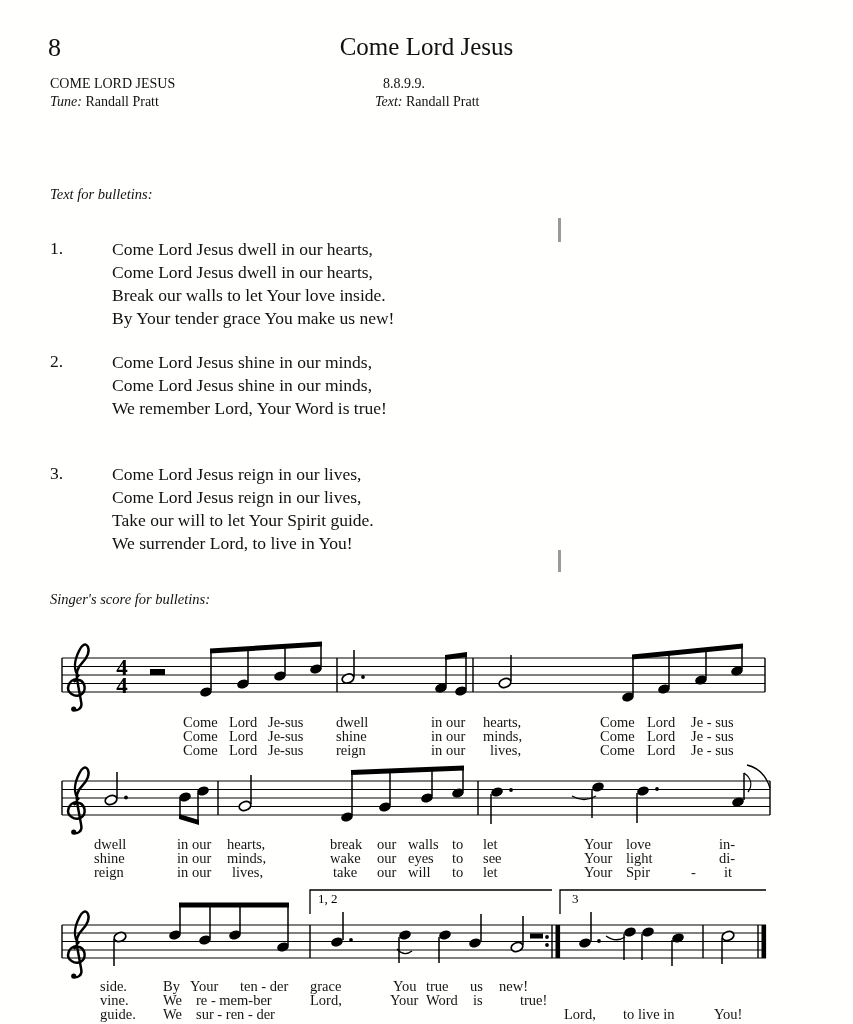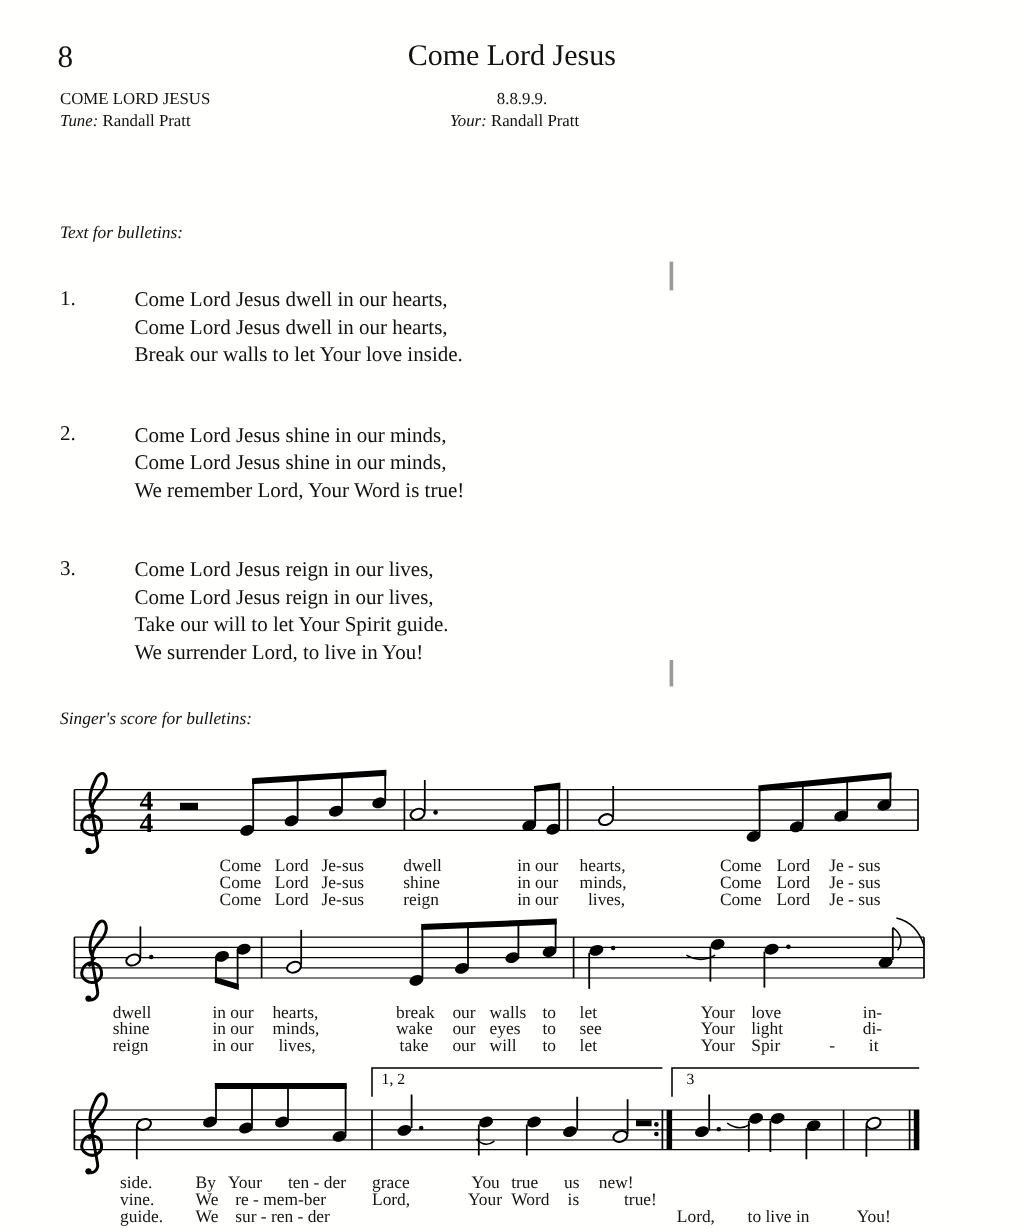--- a/index.html
+++ b/index.html
@@ -3,21 +3,21 @@
 <meta charset="utf-8">
 <style>
   html,body{margin:0;padding:0;background:#ffffff;}
   .page{position:relative;width:853px;height:1024px;background:#fffffe;overflow:hidden;
         font-family:"Liberation Serif", serif;color:#111;}
   .abs{position:absolute;}
   .it{font-style:italic;}
   .hymn-number{left:48px;top:33px;font-size:26px;}
   .title{left:0;top:33px;width:853px;text-align:center;font-size:25px;}
   .tune-name{left:50px;top:76px;font-size:14px;}
-  .meter{left:414px;top:76px;font-size:14px;}
+  .meter{left:383px;top:76px;font-size:14px;}
   .credit-line{top:94px;font-size:14px;}
   .desc{left:50px;top:122px;width:742px;font-size:14.5px;line-height:19px;}
   .section-label{font-size:14.5px;font-style:italic;}
   .verse-num{position:absolute;left:50px;font-size:17.5px;}
   .verse-lines{position:absolute;left:100px;font-size:17.5px;line-height:23px;margin-left:12px;}
   .lyr{position:absolute;font-size:14.5px;white-space:pre;color:#141414;}
   .mark{position:absolute;width:3px;background:#9a9a9a;}
   svg{position:absolute;overflow:visible;}
   .sline{stroke:#000;stroke-width:1;}
   .bline{stroke:#000;stroke-width:1.4;}
@@ -37,35 +37,36 @@
 
   <div class="abs hymn-number">8</div>
   <div class="abs title">Come Lord Jesus</div>
   <div class="abs tune-name">COME LORD JESUS</div>
   <div class="abs meter">8.8.9.9.</div>
   <div class="abs credit-line" style="left:50px">
     <span class="it">Tune:</span>
     <span>Randall Pratt</span>
   </div>
   <div class="abs credit-line" style="left:375px">
-    <span class="it">Your:</span>
+    <span class="it">Text:</span>
     <span>Randall Pratt</span>
   </div>
 
   <div class="abs section-label" style="left:50px;top:186px">Text for bulletins:</div>
 
   <div class="mark" style="left:558px;top:218px;height:24px"></div>
   <div class="mark" style="left:558px;top:550px;height:22px"></div>
 
   <div>
     <div class="verse-num" style="top:238px">1.</div>
     <div class="verse-lines" style="top:238px">
       <div>Come Lord Jesus dwell in our hearts,</div>
       <div>Come Lord Jesus dwell in our hearts,</div>
       <div>Break our walls to let Your love inside.</div>
+      <div>By Your tender grace You make us new!</div>
     </div>
   </div>
   <div>
     <div class="verse-num" style="top:351px">2.</div>
     <div class="verse-lines" style="top:351px">
       <div>Come Lord Jesus shine in our minds,</div>
       <div>Come Lord Jesus shine in our minds,</div>
       <div>We remember Lord, Your Word is true!</div>
     </div>
   </div>

